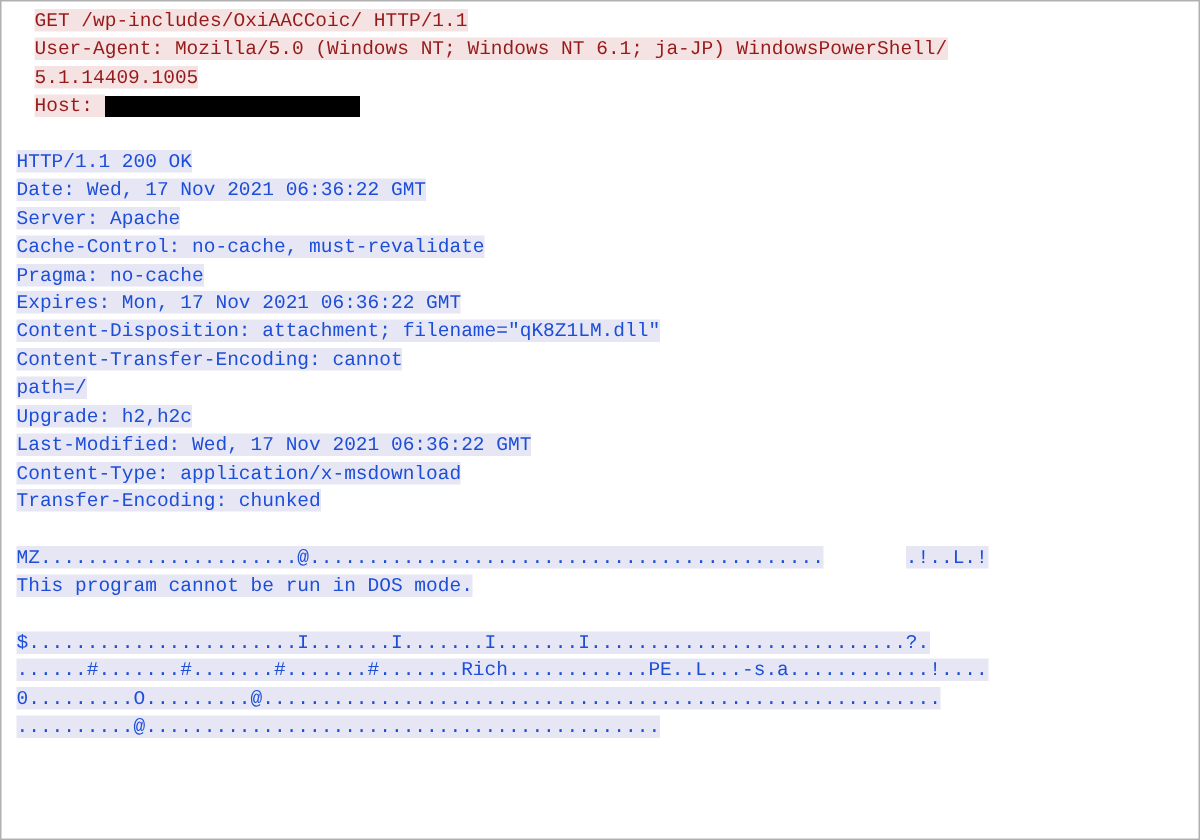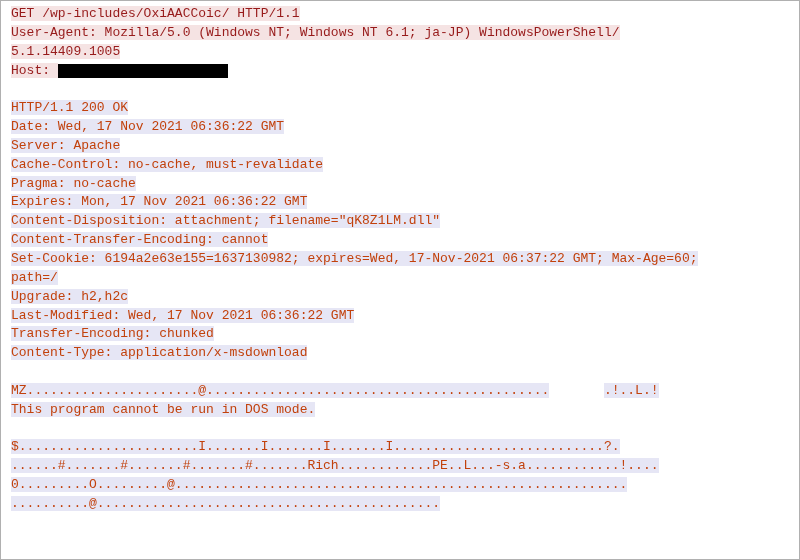--- a/index.html
+++ b/index.html
@@ -21,22 +21,22 @@
     position: relative;
   }
   .content {
     width: 784px;
     height: 558px;
     overflow-y: scroll;
     padding: 4px 6px 4px 10px;
     box-sizing: border-box;
     line-height: 1.45;
   }
-  .req  { color: #971a1a; }
-  .resp { color: #c2410c; }
+  .req  { color: #971a1a; margin-left: 12px; }
+  .resp { color: #1d4ed8; }
   .line { white-space: pre; }
   .hl-req  { background: #f5e3e3; }
   .hl-resp { background: #e6e6f5; }
   .host-redact {
     display: inline-block;
     width: 170px;
     height: 14px;
     background: #000;
     vertical-align: text-bottom;
   }
@@ -61,26 +61,25 @@
     <div class="line">&nbsp;</div>
 
     <div class="line resp"><span class="hl-resp">HTTP/1.1 200 OK</span></div>
     <div class="line resp"><span class="hl-resp">Date: Wed, 17 Nov 2021 06:36:22 GMT</span></div>
     <div class="line resp"><span class="hl-resp">Server: Apache</span></div>
     <div class="line resp"><span class="hl-resp">Cache-Control: no-cache, must-revalidate</span></div>
     <div class="line resp"><span class="hl-resp">Pragma: no-cache</span></div>
     <div class="line resp"><span class="hl-resp">Expires: Mon, 17 Nov 2021 06:36:22 GMT</span></div>
     <div class="line resp"><span class="hl-resp">Content-Disposition: attachment; filename="qK8Z1LM.dll"</span></div>
     <div class="line resp"><span class="hl-resp">Content-Transfer-Encoding: cannot</span></div>
-    <div class="line resp"><span class="hl-resp">Set-Cookie: 6194a2e63e155=1637130982; expires=Wed, 17-Nov-2021 06:37:22 GMT; Max-Age=60;</span></div>
     <div class="line resp"><span class="hl-resp">path=/</span></div>
     <div class="line resp"><span class="hl-resp">Upgrade: h2,h2c</span></div>
     <div class="line resp"><span class="hl-resp">Last-Modified: Wed, 17 Nov 2021 06:36:22 GMT</span></div>
+    <div class="line resp"><span class="hl-resp">Content-Type: application/x-msdownload</span></div>
     <div class="line resp"><span class="hl-resp">Transfer-Encoding: chunked</span></div>
-    <div class="line resp"><span class="hl-resp">Content-Type: application/x-msdownload</span></div>
 
     <div class="line">&nbsp;</div>
 
     <div class="line resp"><span class="hl-resp">MZ......................@............................................</span>       <span class="hl-resp">.!..L.!</span></div>
     <div class="line resp"><span class="hl-resp">This program cannot be run in DOS mode.</span></div>
 
     <div class="line">&nbsp;</div>
 
     <div class="line resp"><span class="hl-resp">$.......................I.......I.......I.......I...........................</span><span class="hl-resp">?.</span></div>
     <div class="line resp"><span class="hl-resp">......#.......#.......#.......#.......Rich............PE..L...-s.a............!....</span></div>

